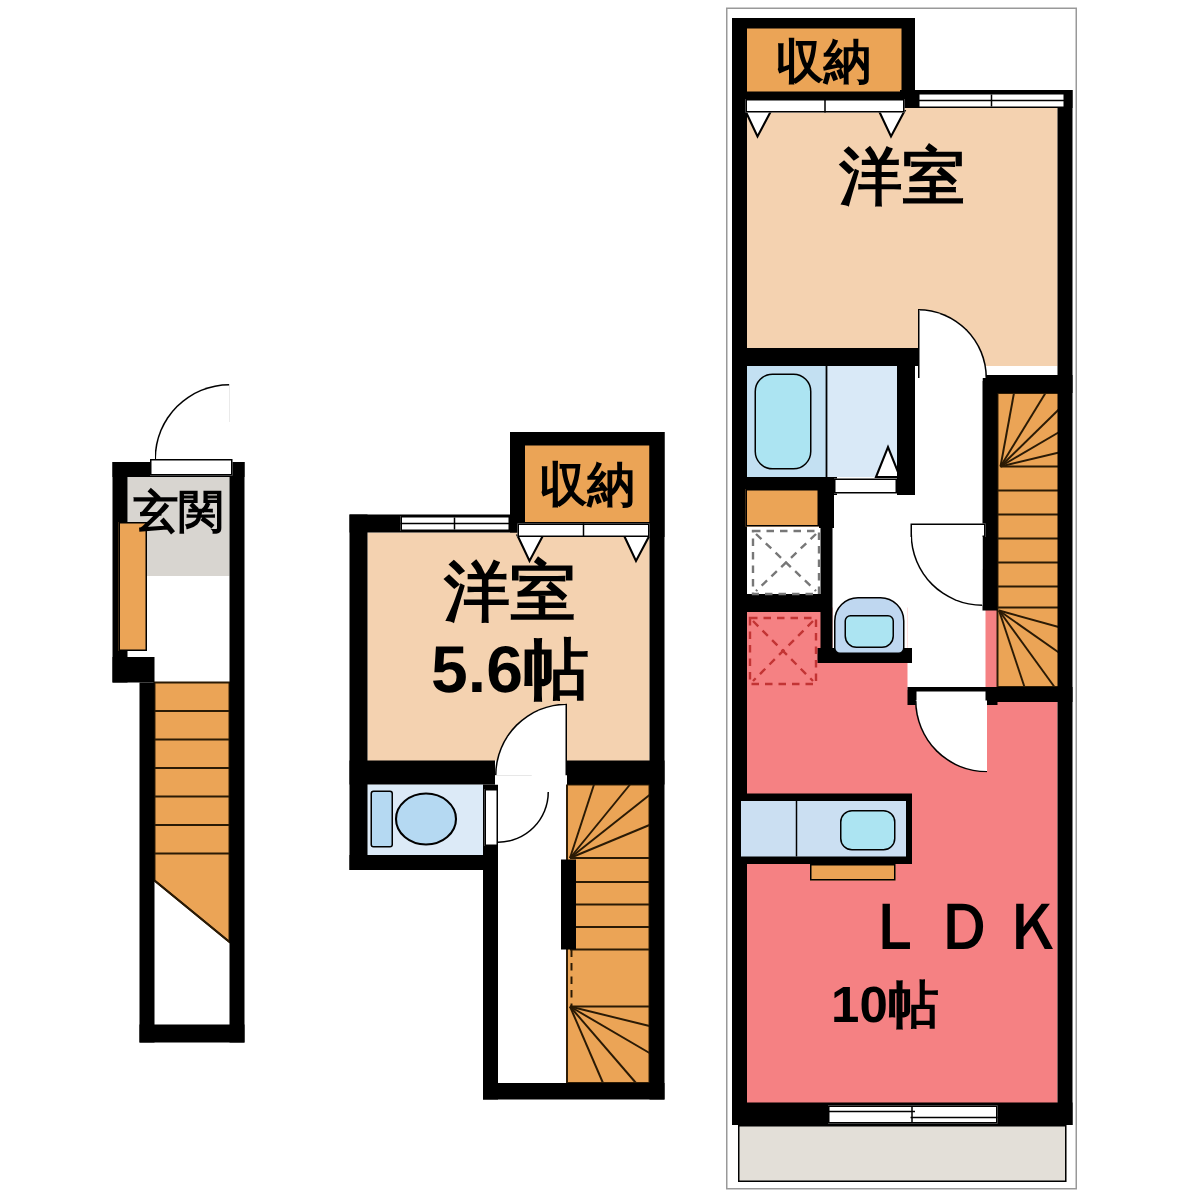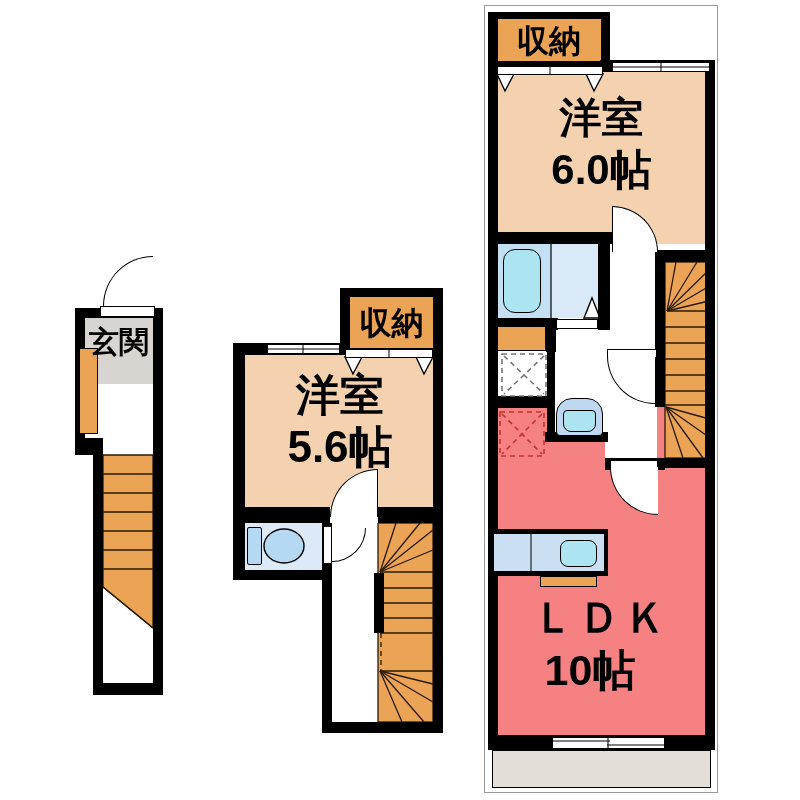--- a/index.html
+++ b/index.html
@@ -213,17 +213,16 @@
   </svg>
 
   <div class="lbl" style="left:84px;top:324px;width:70px;height:36px;font-size:30px;">玄関</div>
 
   <div class="lbl" style="left:350px;top:300px;width:83px;height:45px;font-size:32px;">収納</div>
   <div class="lbl" style="left:245px;top:372px;width:190px;height:46px;font-size:44px;">洋室</div>
   <div class="lbl" style="left:245px;top:424px;width:190px;height:46px;font-size:44px;">5.6帖</div>
 
   <div class="lbl" style="left:497px;top:21px;width:104px;height:40px;font-size:32px;">収納</div>
   <div class="lbl" style="left:498px;top:96px;width:207px;height:44px;font-size:42px;">洋室</div>
-  <div class="lbl" style="left:498px;top:148px;width:207px;height:44px;font-size:42px;">6.0帖</div>
-  <div class="lbl" style="left:498px;top:595px;width:207px;height:46px;font-size:42px;letter-spacing:4px;">ＬＤＫ</div>
-  <div class="lbl" style="left:498px;top:647px;width:184px;height:46px;font-size:43px;">10帖</div>
+  <div class="lbl" style="left:498px;top:595px;width:207px;height:46px;font-size:42px;letter-spacing:4px;padding-left:44px;">ＬＤＫ</div>
+  <div class="lbl" style="left:498px;top:647px;width:184px;height:46px;font-size:34px;">10帖</div>
 
 </div>
 
 </body></html>

